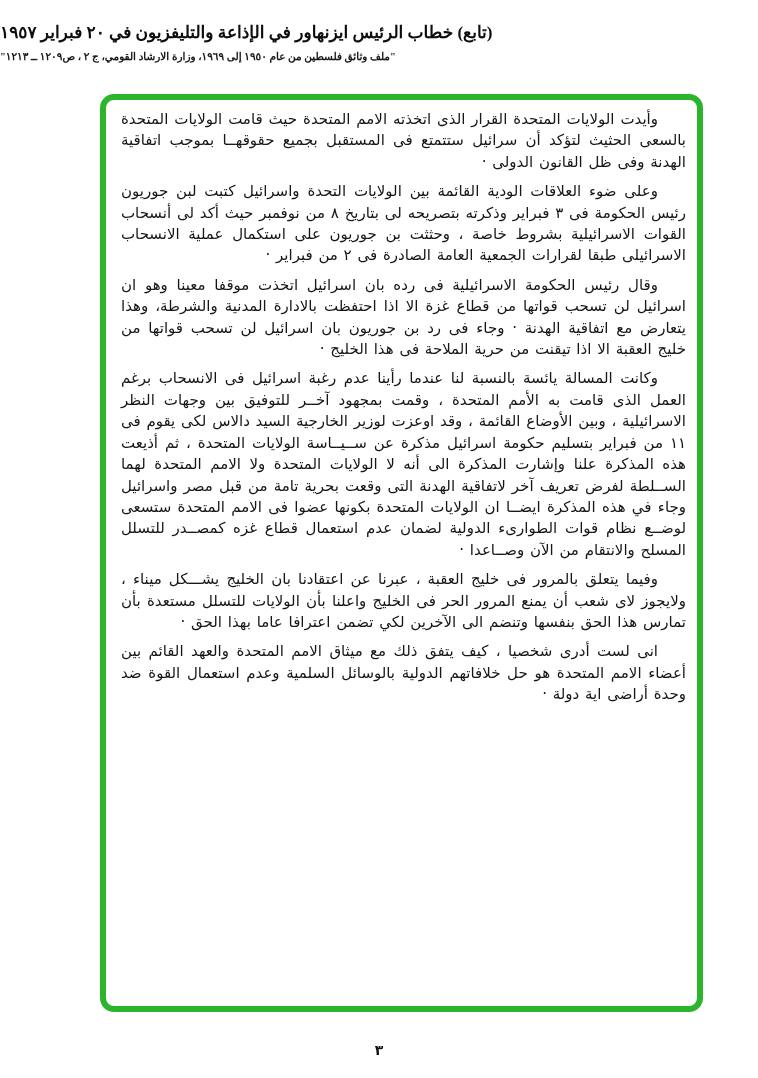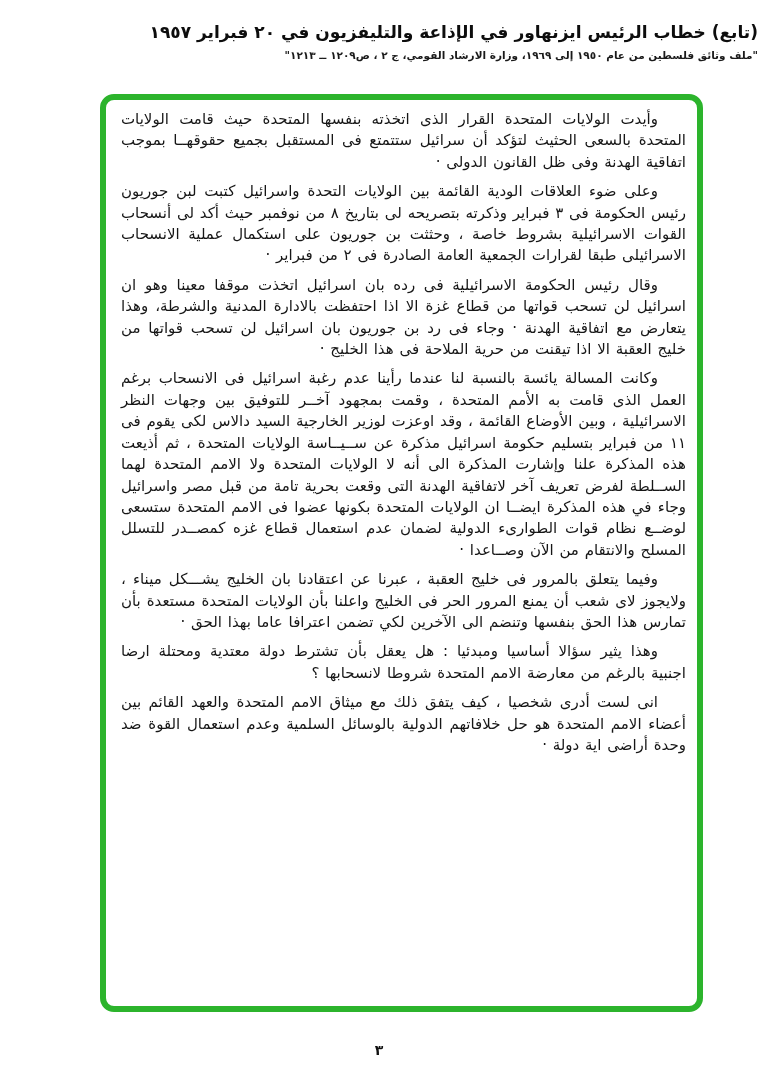--- a/index.html
+++ b/index.html
@@ -13,22 +13,23 @@
     position: relative;
     font-family: "DejaVu Sans", sans-serif;
     color: #141414;
     overflow: hidden;
   }
   .doc-header {
     position: absolute;
     top: 22px;
     left: 0;
     right: 0;
-    text-align: right;
+    text-align: left;
     direction: rtl;
+    font-family: Liberation Serif, serif;
   }
   .doc-title {
     font-size: 17px;
     font-weight: bold;
     margin: 0;
     letter-spacing: 0.2px;
     color: #0d0d0d;
   }
   .doc-source {
     font-size: 10.5px;
@@ -74,31 +75,30 @@
 </head>
 <body>
 
 <header class="doc-header">
   <h1 class="doc-title">(تابع) خطاب الرئيس ايزنهاور في الإذاعة والتليفزيون في ٢٠ فبراير ١٩٥٧</h1>
   <div class="doc-source">"ملف وثائق فلسطين من عام ١٩٥٠ إلى ١٩٦٩، وزارة الارشاد القومي، ج ٢ ، ص١٢٠٩ ــ ١٢١٣"</div>
 </header>
 
 <main class="highlight-box" style="border-color: rgb(44, 180, 44);">
 
-    <p class="para">وأيدت الولايات المتحدة القرار الذى اتخذته بنفسها المتحدة حيث قامت الولايات المتحدة بالسعى الحثيث لتؤكد أن سرائيل ستتمتع فى المستقبل بجميع حقوقهــا بموجب اتفاقية الهدنة وفى ظل القانون الدولى ·</p>
+    <p class="para">وأيدت الولايات المتحدة القرار الذى اتخذته الامم المتحدة حيث قامت الولايات المتحدة بالسعى الحثيث لتؤكد أن سرائيل ستتمتع فى المستقبل بجميع حقوقهــا بموجب اتفاقية الهدنة وفى ظل القانون الدولى ·</p>
 
     <p class="para">وعلى ضوء العلاقات الودية القائمة بين الولايات التحدة واسرائيل كتبت لبن جوريون رئيس الحكومة فى ٣ فبراير وذكرته بتصريحه لى بتاريخ ٨ من نوفمبر حيث أكد لى أنسحاب القوات الاسرائيلية بشروط خاصة ، وحثثت بن جوريون على استكمال عملية الانسحاب الاسرائيلى طبقا لقرارات الجمعية العامة الصادرة فى ٢ من فبراير ·</p>
 
     <p class="para">وقال رئيس الحكومة الاسرائيلية فى رده بان اسرائيل اتخذت موقفا معينا وهو ان اسرائيل لن تسحب قواتها من قطاع غزة الا اذا احتفظت بالادارة المدنية والشرطة، وهذا يتعارض مع اتفاقية الهدنة · وجاء فى رد بن جوريون بان اسرائيل لن تسحب قواتها من خليج العقبة الا اذا تيقنت من حرية الملاحة فى هذا الخليج ·</p>
 
     <p class="para">وكانت المسالة يائسة بالنسبة لنا عندما رأينا عدم رغبة اسرائيل فى الانسحاب برغم العمل الذى قامت به الأمم المتحدة ، وقمت بمجهود آخــر للتوفيق بين وجهات النظر الاسرائيلية ، وبين الأوضاع القائمة ، وقد اوعزت لوزير الخارجية السيد دالاس لكى يقوم فى ١١ من فبراير بتسليم حكومة اسرائيل مذكرة عن ســيــاسة الولايات المتحدة ، ثم أذيعت هذه المذكرة علنا وإشارت المذكرة الى أنه لا الولايات المتحدة ولا الامم المتحدة لهما الســلطة لفرض تعريف آخر لاتفاقية الهدنة التى وقعت بحرية تامة من قبل مصر واسرائيل وجاء في هذه المذكرة ايضــا ان الولايات المتحدة بكونها عضوا فى الامم المتحدة ستسعى لوضــع نظام قوات الطوارىء الدولية لضمان عدم استعمال قطاع غزه كمصــدر للتسلل المسلح والانتقام من الآن وصــاعدا ·</p>
 
 
-    <p class="para">وفيما يتعلق بالمرور فى خليج العقبة ، عبرنا عن اعتقادنا بان الخليج يشـــكل ميناء ، ولايجوز لاى شعب أن يمنع المرور الحر فى الخليج واعلنا بأن الولايات المتحدة مستعدة بأن تمارس هذا الحق بنفسها وتنضم الى الآخرين لكي تضمن اعترافا عاما بهذا الحق ·</p>
+    <p class="para">وفيما يتعلق بالمرور فى خليج العقبة ، عبرنا عن اعتقادنا بان الخليج يشـــكل ميناء ، ولايجوز لاى شعب أن يمنع المرور الحر فى الخليج واعلنا بأن الولايات للتسلل مستعدة بأن تمارس هذا الحق بنفسها وتنضم الى الآخرين لكي تضمن اعترافا عاما بهذا الحق ·</p>
 
 
 
-    <p class="para">وهذا يثير سؤالا أساسيا ومبدئيا : هل يعقل بأن تشترط دولة معتدية ومحتلة ارضا اجنبية بالرغم من معارضة الامم المتحدة شروطا لانسحابها ؟</p>
 
     <p class="para">انى لست أدرى شخصيا ، كيف يتفق ذلك مع ميثاق الامم المتحدة والعهد القائم بين أعضاء الامم المتحدة هو حل خلافاتهم الدولية بالوسائل السلمية وعدم استعمال القوة ضد وحدة أراضى اية دولة ·</p>
   </main>
 
 <footer class="page-number">٣</footer>
 
 </body></html>

